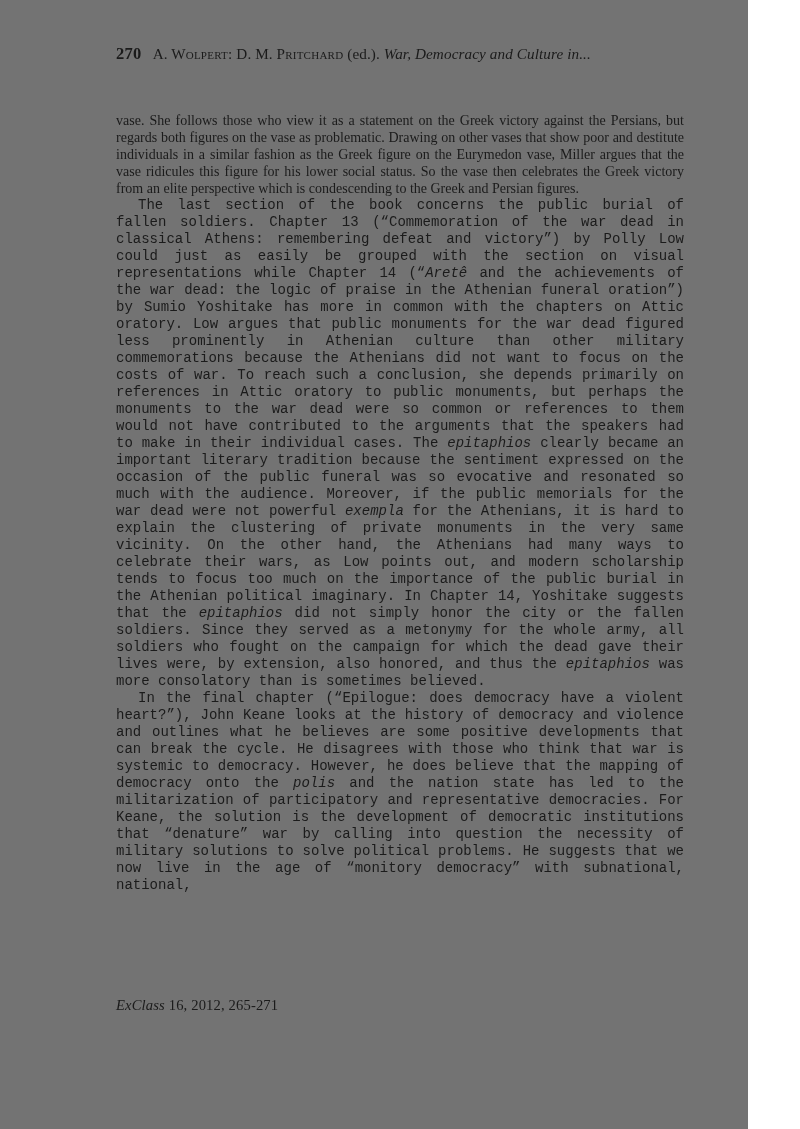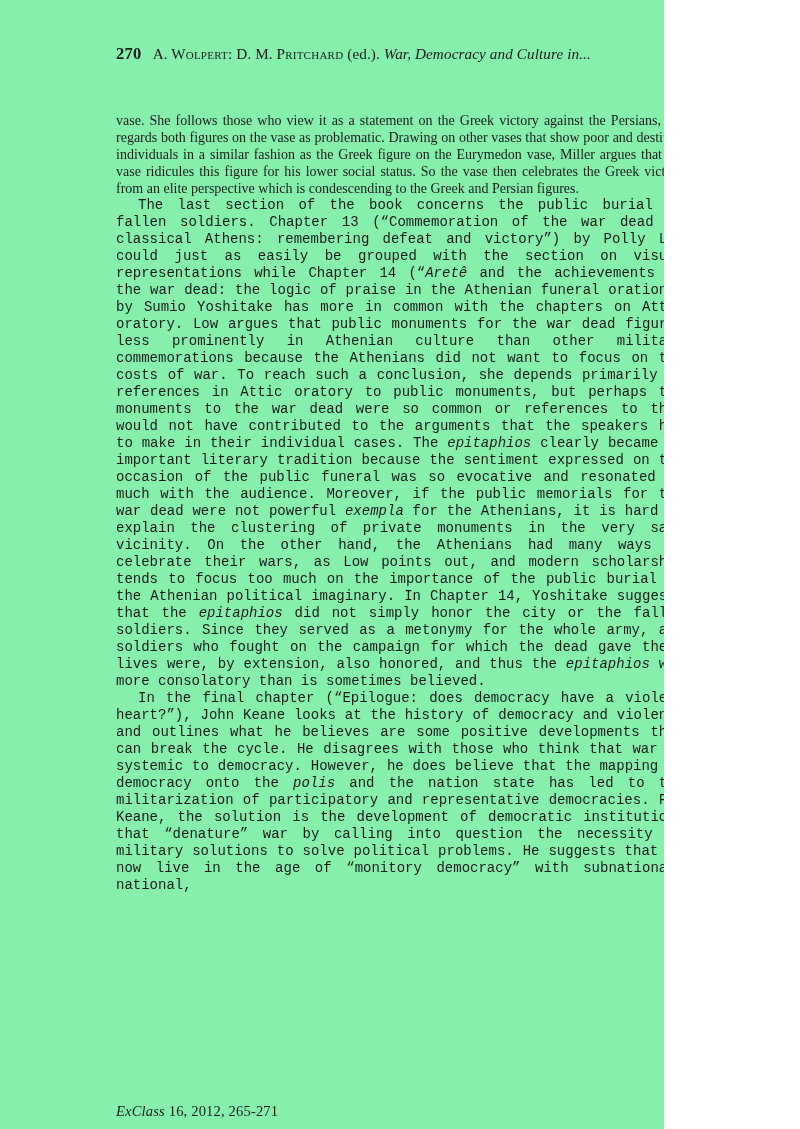--- a/index.html
+++ b/index.html
@@ -8,23 +8,23 @@
     padding: 0;
     background: #ffffff;
   }
   body {
     font-family: "Liberation Serif", "DejaVu Serif", serif;
     color: #1b1b1b;
     -webkit-font-smoothing: antialiased;
   }
   .page {
     position: relative;
-    width: 664px;
+    width: 748px;
     height: 1129px;
-    background: #86efac;
+    background: #737373;
     overflow: hidden;
     box-sizing: border-box;
   }
 
   
   .running-head {
     position: absolute;
     left: 116px;
     top: 44px;
     width: 568px;
@@ -68,21 +68,21 @@
   .textblock p + p {
     margin-top: 0;
     font-family: Liberation Mono, monospace;
   }
   
 
   
   .footer {
     position: absolute;
     left: 116px;
-    top: 1102px;
+    top: 996px;
     font-size: 14.6px;
     line-height: 18px;
     letter-spacing: 0.15px;
     white-space: nowrap;
   }
 </style>
 </head>
 <body>
 
 <div class="page">

